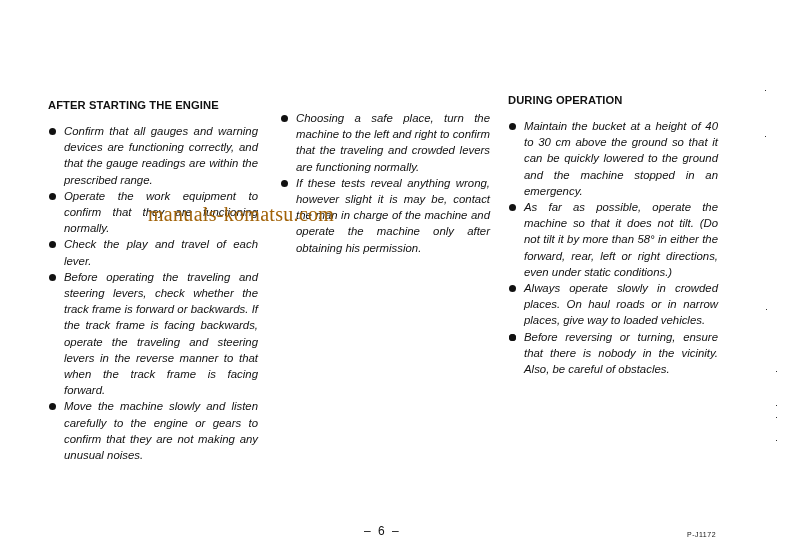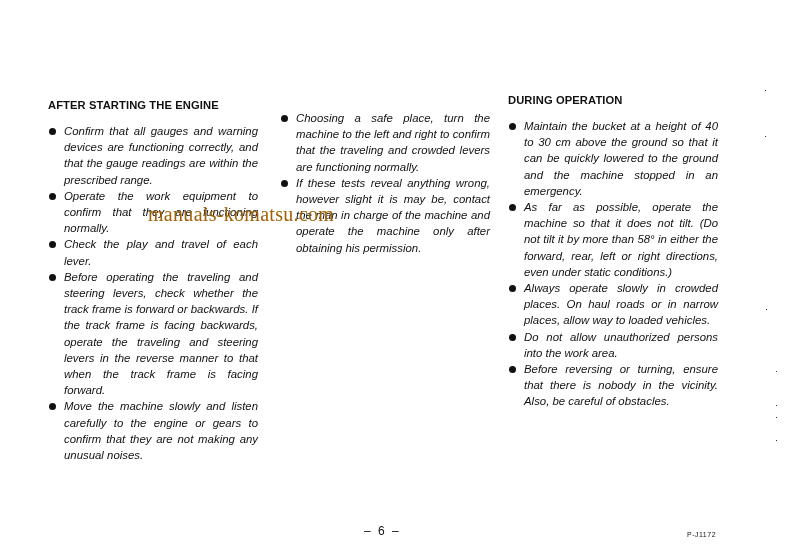--- a/index.html
+++ b/index.html
@@ -45,22 +45,22 @@
     <li><span class="dot"></span><span>Choosing a safe place, turn the machine to the left and right to confirm that the traveling and crowded levers are functioning normally.</span></li>
     <li><span class="dot"></span><span>If these tests reveal anything wrong, however slight it is may be, contact the man in charge of the machine and operate the machine only after obtaining his permission.</span></li>
   </ul>
 </div>
 
 <div class="col col-3">
   <div class="heading">DURING OPERATION</div>
   <ul class="bullets">
     <li><span class="dot"></span><span>Maintain the bucket at a height of 40 to 30 cm above the ground so that it can be quickly lowered to the ground and the machine stopped in an emergency.</span></li>
     <li><span class="dot"></span><span>As far as possible, operate the machine so that it does not tilt. (Do not tilt it by more than 58° in either the forward, rear, left or right directions, even under static conditions.)</span></li>
-    <li><span class="dot"></span><span>Always operate slowly in crowded places. On haul roads or in narrow places, allow way to loaded vehicles.</span></li>
-    <li><span class="dot"></span><span>Do not allow unauthorized persons into the work area.</span></li>
+    <li><span class="dot"></span><span>Always operate slowly in crowded places. On haul roads or in narrow places, give way to loaded vehicles.</span></li>
+    <li><span class="dot"></span></li>
     <li><span class="dot"></span><span>Before reversing or turning, ensure that there is nobody in the vicinity. Also, be careful of obstacles.</span></li>
   </ul>
 </div>
 
 <div class="watermark">manuals-komatsu.com</div>
 
 <div class="page-number">– 6 –</div>
 <div class="ref-code">P-J1172</div>
 
 <div class="speck" style="left:765px;top:90px"></div>

